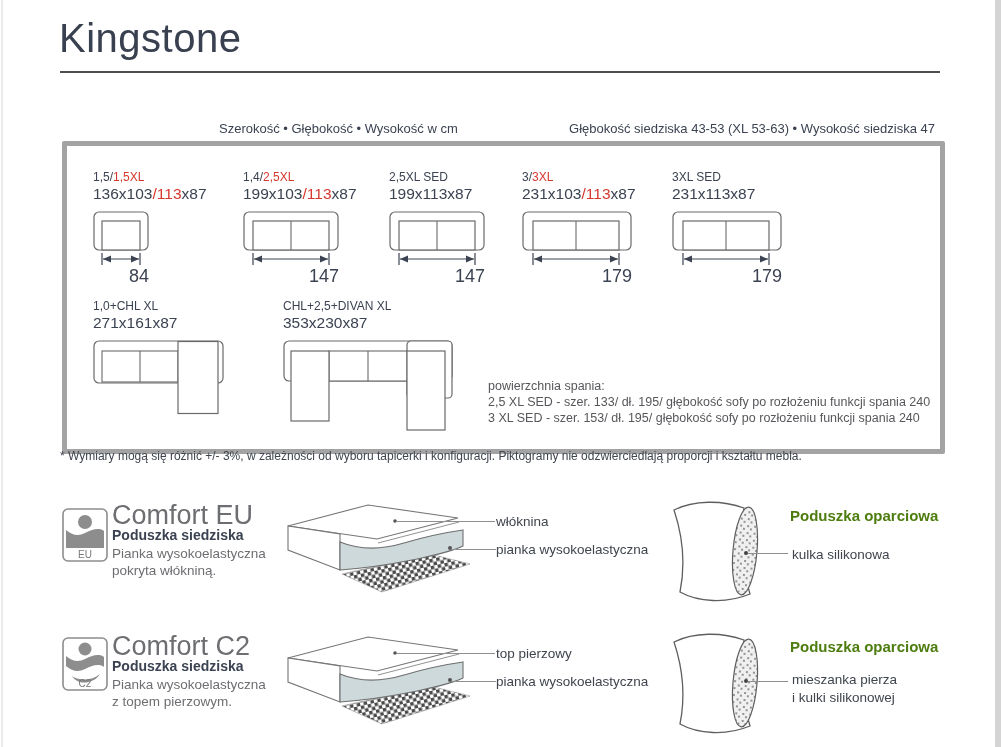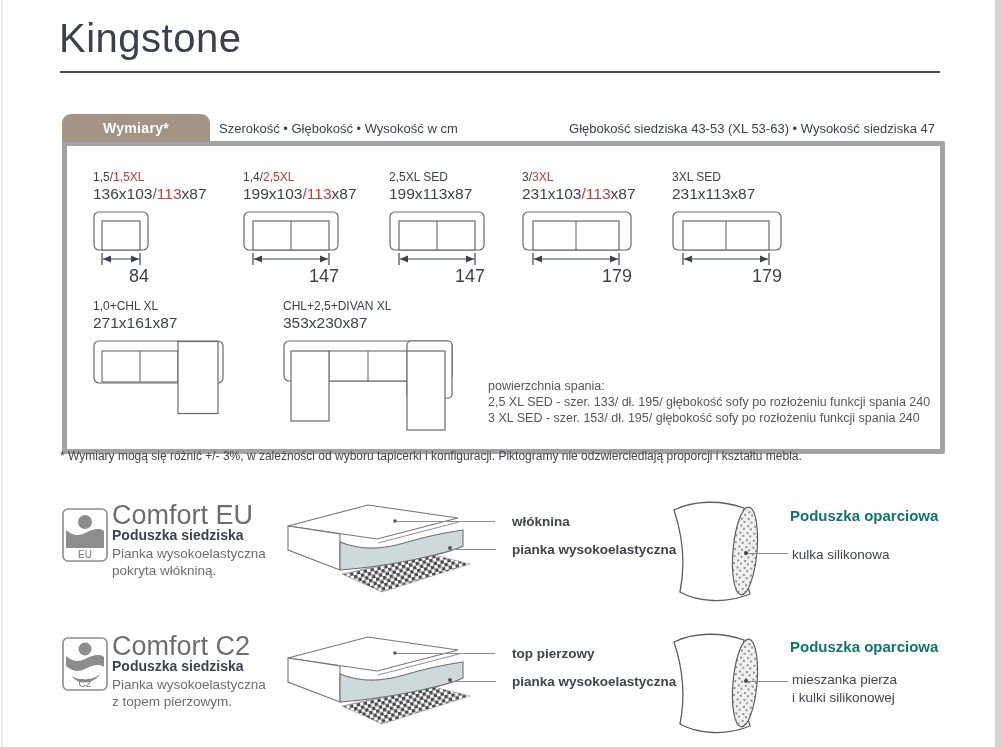--- a/index.html
+++ b/index.html
@@ -31,36 +31,35 @@
   .spania { position:absolute; left:421px; top:232px; font-size:12.5px; line-height:16px; color:#56575a; white-space:nowrap; }
 
   .footnote { position:absolute; left:60px; top:449px; font-size:12px; color:#3f444d; }
 
   .comfort-icon { position:absolute; left:62px; }
   .c-title { position:absolute; left:112px; font-size:27px; color:#6d6e71; }
   .c-sub   { position:absolute; left:112px; font-size:14px; font-weight:bold; color:#3b4251; }
   .c-desc  { position:absolute; left:112px; font-size:13.5px; line-height:17px; color:#6d6e71; }
 
   .diagram { position:absolute; }
-  .diagram-label { position:absolute; left:512px; font-size:13.5px; color:#3f444d; white-space:nowrap;font-weight:bold; }
-  .pillow-title  { position:absolute; left:790px; font-size:15px; font-weight:bold; color:#0f766e; white-space:nowrap; }
+  .diagram-label { position:absolute; left:496px; font-size:13.5px; color:#3f444d; white-space:nowrap; }
+  .pillow-title  { position:absolute; left:790px; font-size:15px; font-weight:bold; color:#4d7c0f; white-space:nowrap; }
   .pillow-label  { position:absolute; left:792px; font-size:13.5px; line-height:18px; color:#3f444d; white-space:nowrap; }
   .leader { position:absolute; height:1px; background:#8f8f8f; }
 </style>
 </head>
 <body>
 
 <div class="page">
   <div class="edge-left"></div>
   <div class="edge-right"></div>
 
   <div class="title">Kingstone</div>
   <div class="title-rule"></div>
 
-  <div class="dims-tab">Wymiary*</div>
   <div class="dims-header-left">Szerokość • Głębokość • Wysokość w cm</div>
   <div class="dims-header-right">Głębokość siedziska 43-53 (XL 53-63) • Wysokość siedziska 47</div>
 
   <div class="dims-box">
 
     <div class="variant" style="left:26px">
       <div class="vname"><span>1,5/</span><span class="red">1,5XL</span></div>
       <div class="vsize"><span>136x103</span><span class="red">/113</span><span>x87</span></div>
       <svg class="picto" width="56" height="40">
         <rect x="1" y="1" width="54" height="38" rx="5" fill="#fff" stroke="#6a6a6a" stroke-width="1.2"></rect>

